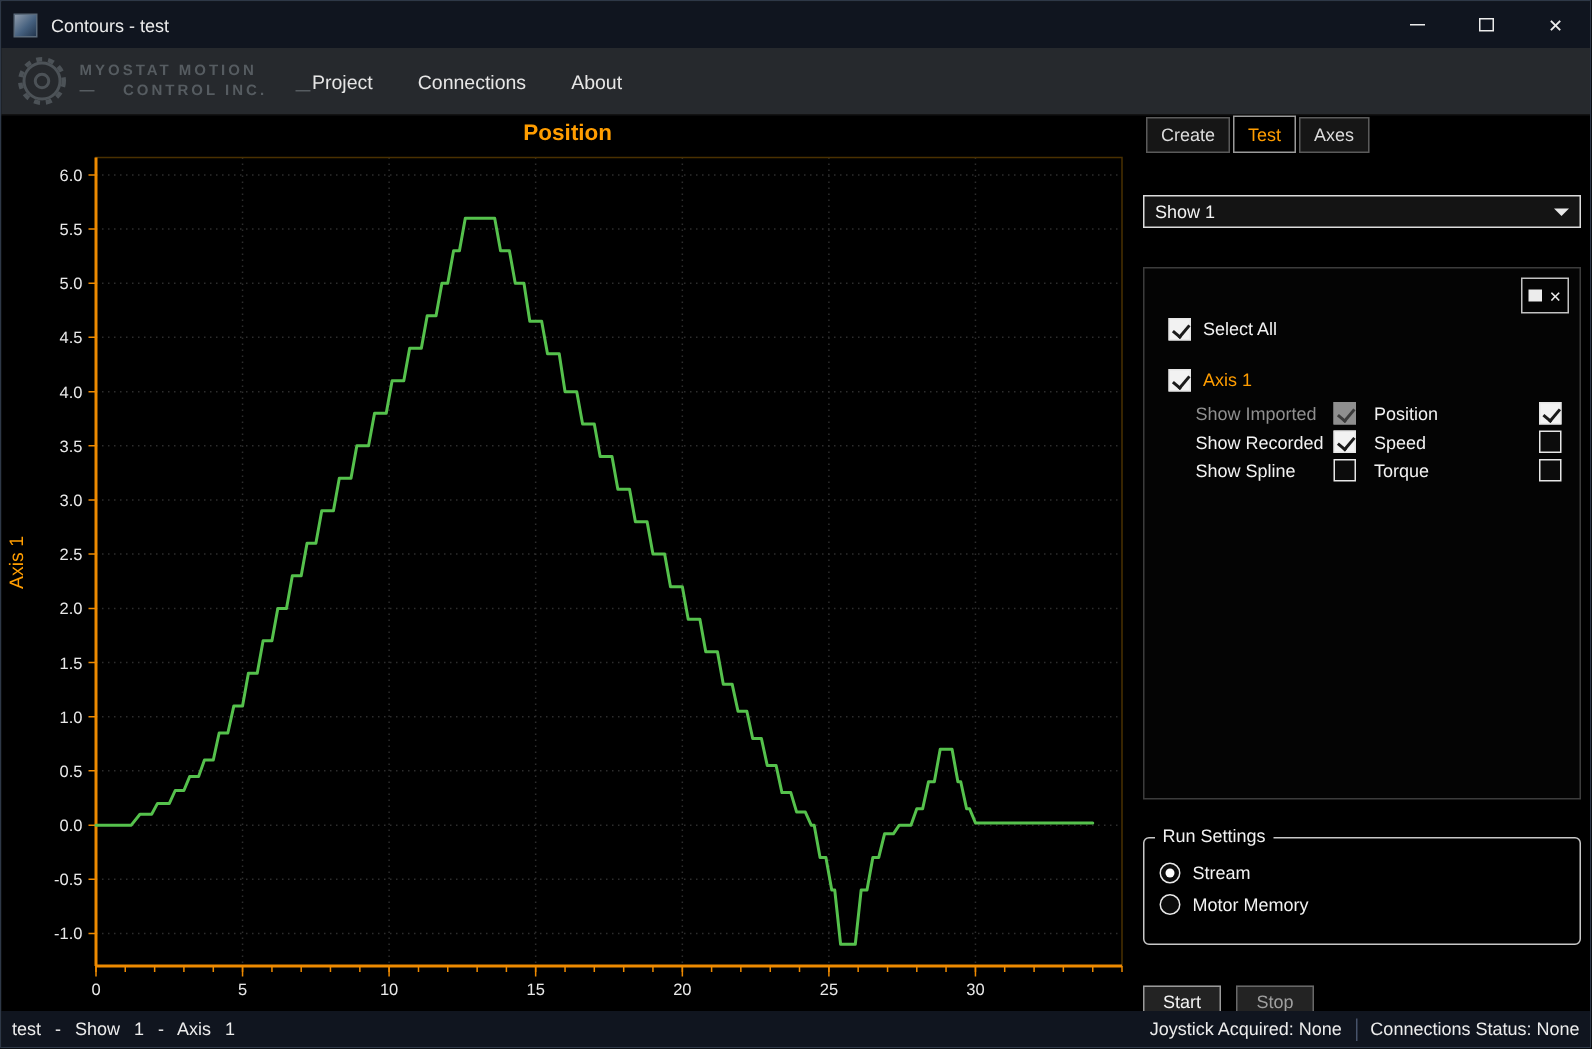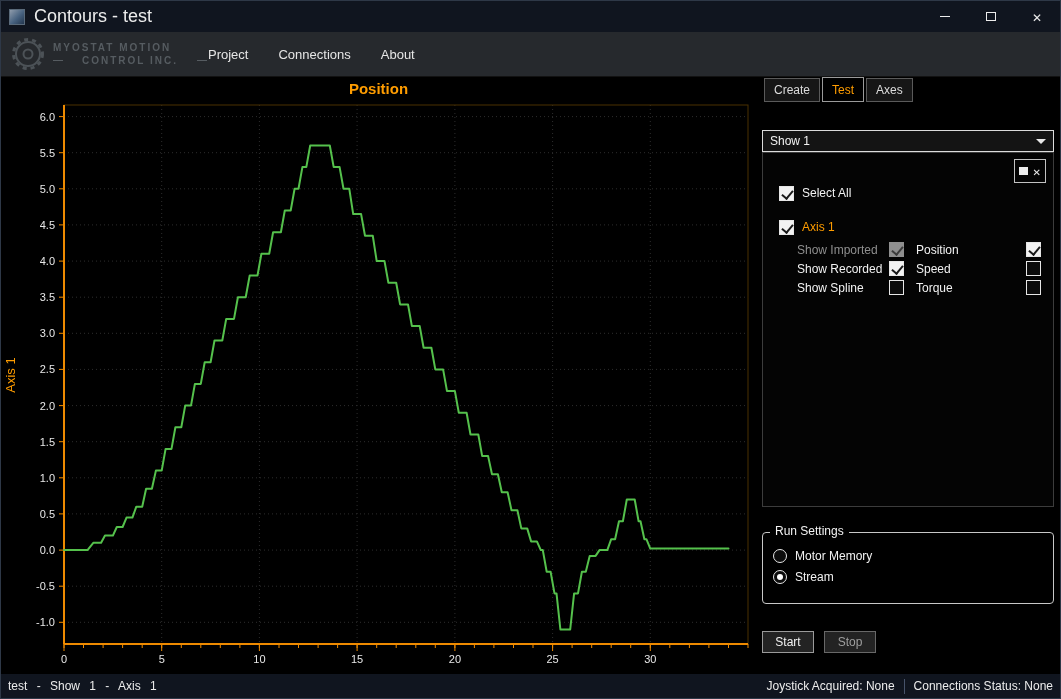--- a/index.html
+++ b/index.html
@@ -4,21 +4,21 @@
 <style>
   * { margin:0; padding:0; box-sizing:border-box; }
   html,body { background:#000; }
   body { font-family:"Liberation Sans", sans-serif; width:1061px; height:699px; overflow:hidden; }
 
   .window { width:1061px; height:699px; display:flex; flex-direction:column; background:#000; border:1px solid #2e3847; }
 
   
   .titlebar { height:31px; background:#10151f; display:flex; align-items:center; flex:none; }
   .app-icon { width:16px; height:16px; margin:0 9px 0 8px; background:linear-gradient(135deg,#8e9bab 0%,#46617f 55%,#23364e 100%); border:1px solid #5a6a7a; flex:none; }
-  .window-title { color:#ececec; font-size:18px; }
+  .window-title { color:#ececec; font-size:12px; }
   .win-controls { margin-left:auto; display:flex; height:100%; }
   .win-btn { width:46px; height:100%; display:flex; align-items:center; justify-content:center; color:#ececec; cursor:default; }
   .glyph-min { width:10px; height:1px; background:#ececec; }
   .glyph-max { width:10px; height:9px; border:1px solid #ececec; }
   .glyph-close::before { content:"✕"; font-size:12px; color:#ececec; }
 
   
   .menubar { height:45px; background:#26292d; border-bottom:1px solid #121212; display:flex; align-items:center; flex:none; }
   .logo { display:flex; align-items:center; margin-left:10px; width:182px; flex:none; }
   .logo-gear { margin-right:8px; flex:none; }
@@ -38,21 +38,21 @@
 
   
   .side-panel { flex:1; padding:0 6px; display:flex; flex-direction:column; min-width:0; }
   .tab-bar { display:flex; height:25px; padding-left:2px; flex:none; align-items:flex-end; }
   .tab { height:24px; padding:0 9px; display:flex; align-items:center; color:#dcdcdc; font-size:12px; background:#161616; border:1px solid #5a5a5a; margin-right:2px; cursor:default; }
   .tab.active { color:#ff9d00; background:#000; border-color:#9a9a9a; height:25px; }
 
   .dropdown { margin-top:28px; height:22px; border:1px solid #dcdcdc; background:#141414; display:flex; align-items:center; justify-content:space-between; color:#f2f2f2; font-size:12px; padding:0 7px; flex:none; cursor:default; }
   .dd-arrow { width:0; height:0; border-left:5px solid transparent; border-right:5px solid transparent; border-top:5px solid #e8e8e8; }
 
-  .series-panel { height:355px; flex:none; border:1px solid #3c3c3c; background:#040404; position:relative; padding:8px 12px 8px 16px; }
+  .series-panel { margin-top:26px; height:355px; flex:none; border:1px solid #3c3c3c; background:#040404; position:relative; padding:8px 12px 8px 16px; }
   .panel-controls { position:absolute; top:6px; right:7px; display:flex; align-items:center; gap:5px; border:1px solid #c2c2c2; padding:2px 4px; }
   .mini-rect { width:9px; height:8px; background:#ececec; }
   .mini-close::before { content:"✕"; color:#ececec; font-size:10px; line-height:1; }
 
   .cb-row { display:flex; align-items:center; gap:8px; height:20px; color:#f2f2f2; font-size:12px; cursor:default; }
   .select-all { margin-top:22px; }
   .axis-row { margin-top:14px; }
   .axis-row .cb-label { color:#ff9d00; }
 
   .checkbox { width:15px; height:15px; border:1px solid #e6e6e6; background:#0c0c0c; position:relative; flex:none; }
@@ -286,26 +286,26 @@
             <span class="checkbox"></span>
             <span class="l2">Torque</span>
             <span class="checkbox cb2"></span>
           </div>
         </div>
       </div>
 
       <div class="groupbox">
         <div class="groupbox-legend">Run Settings</div>
         <div class="radio-row">
+          <span class="radio checked"></span>
+          <span>Stream</span>
+        </div>
+        <div class="radio-row">
           <span class="radio"></span>
           <span>Motor Memory</span>
-        </div>
-        <div class="radio-row">
-          <span class="radio checked"></span>
-          <span>Stream</span>
         </div>
       </div>
 
       <div class="btn-row">
         <div class="btn">Start</div>
         <div class="btn disabled">Stop</div>
       </div>
     </div>
   </div>
 

